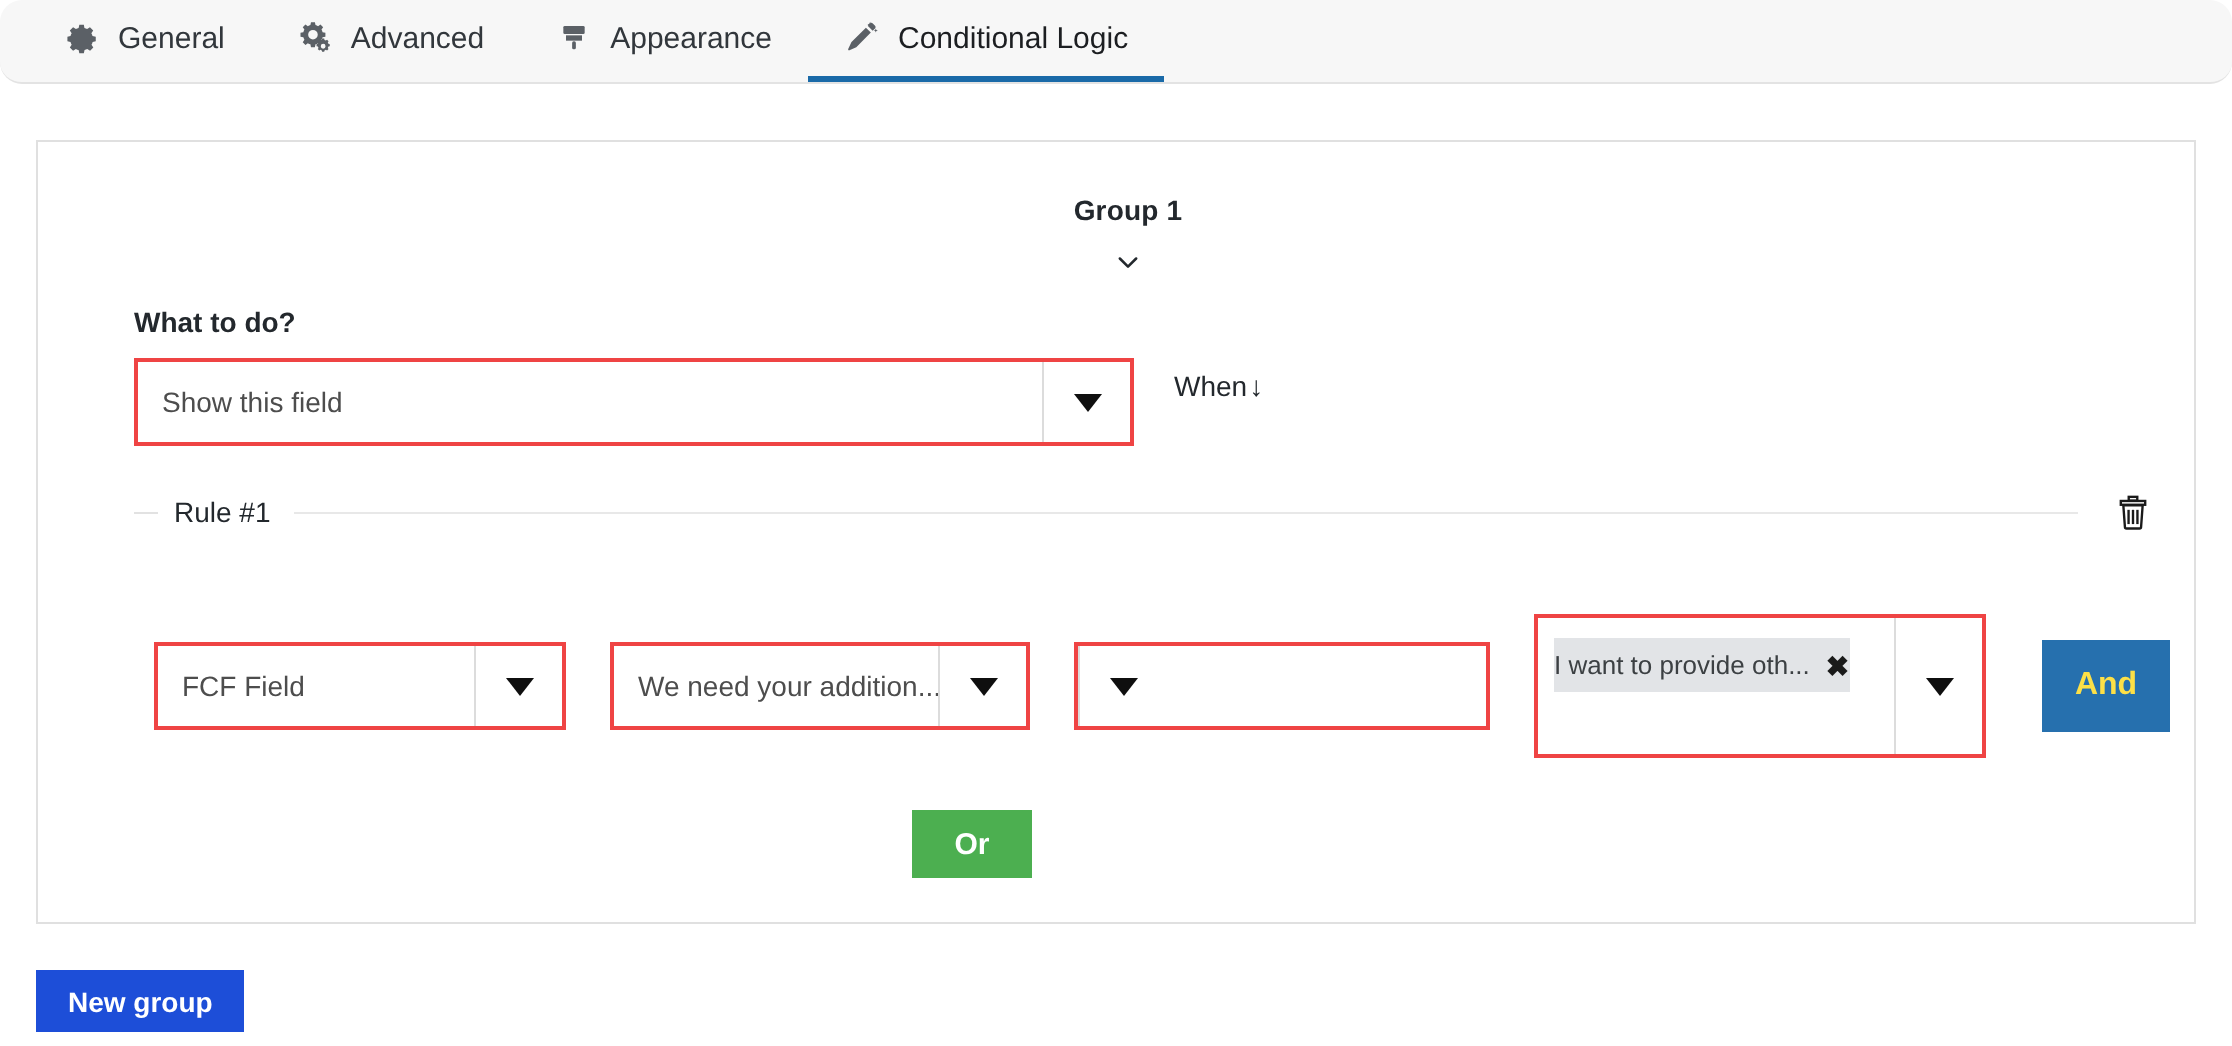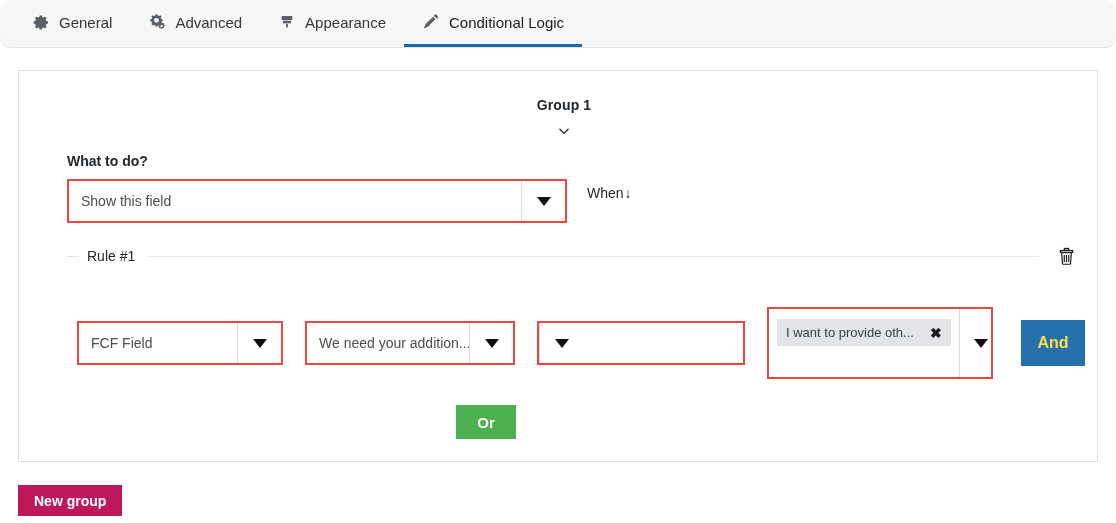--- a/index.html
+++ b/index.html
@@ -13,21 +13,21 @@
     background: #ffffff;
     font-family: "Liberation Sans", sans-serif;
     font-size: 14px;
     color: #23282d;
     overflow: hidden;
   }
 
   
   .tabbar {
     position: relative;
-    height: 48px;
+    height: 42px;
     background: #f7f7f7;
     border-bottom: 1px solid #e3e3e3;
     display: flex;
     align-items: stretch;
     padding-left: 14px;
     border-radius: 11px;
   }
   .tab {
     display: flex;
     align-items: center;
@@ -212,25 +212,25 @@
   .sel-multi .chip-area {
     flex: 1;
     padding: 10px 8px 0 8px;
     display: flex;
     flex-wrap: wrap;
     align-items: flex-start;
   }
   .chip {
     display: inline-flex;
     align-items: center;
-    gap: 16px;
+    gap: 8px;
     background: #e2e4e7;
     color: #3c4043;
     font-size: 13px;
-    padding: 6px 9px;
+    padding: 6px 0;
     max-width: 100%;
     white-space: nowrap;
     overflow: hidden;
   }
   .chip-text {
     overflow: hidden;
     text-overflow: ellipsis;
     white-space: nowrap;
     max-width: 128px;
   }
@@ -272,21 +272,21 @@
     font-size: 15px;
     font-weight: bold;
     width: 60px;
     height: 34px;
     cursor: pointer;
   }
   .btn-newgroup {
     position: absolute;
     left: 18px;
     top: 485px;
-    background: #be185d;
+    background: #1d4ed8;
     color: #ffffff;
     border: none;
     font-family: "Liberation Sans", sans-serif;
     font-size: 14px;
     font-weight: bold;
     padding: 0 16px;
     height: 31px;
     cursor: pointer;
   }
 </style>

